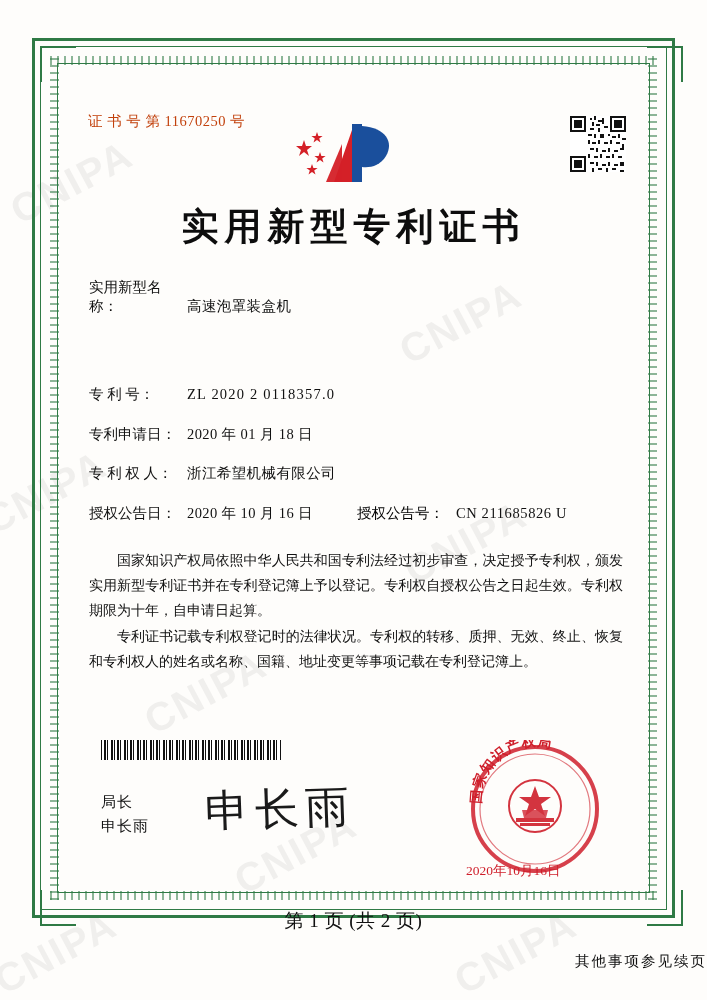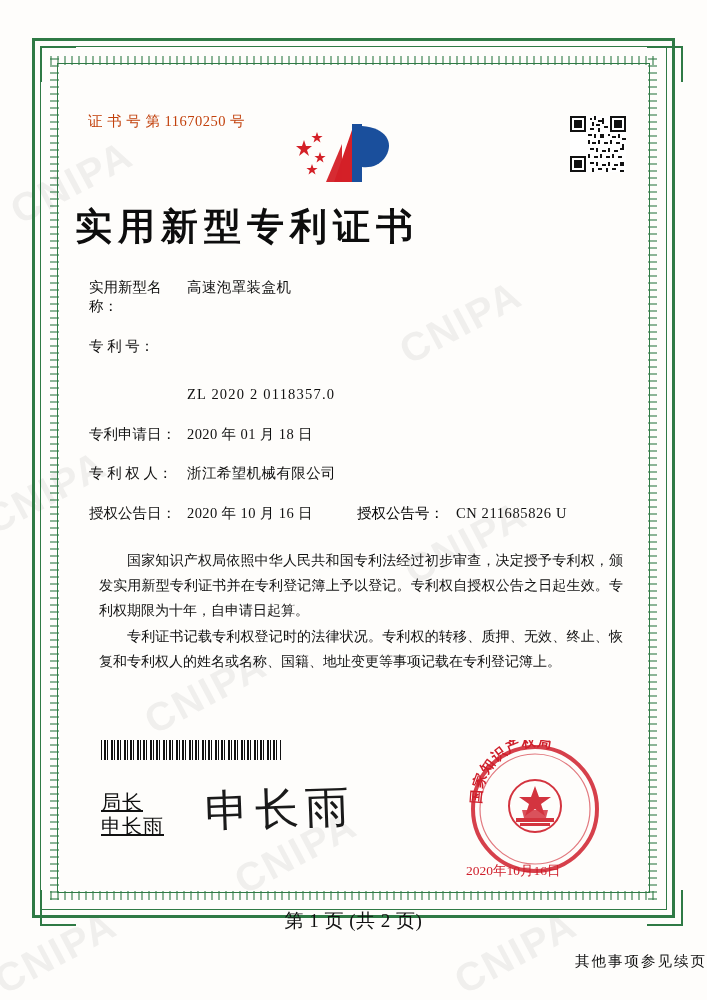--- a/index.html
+++ b/index.html
@@ -123,36 +123,37 @@
   
   .qr {
     position: absolute;
     right: 6px; top: 36px;
     width: 56px; height: 56px;
   }
 
   .title {
     position: absolute;
     left: 0; right: 0; top: 122px;
+    text-align: center;
     font-size: 37px;
     font-weight: 700;
     letter-spacing: 6px;
     font-family: "Liberation Serif", "DejaVu Serif", serif;
     color: #0d0d0d;
   }
 
   
   .fields {
     position: absolute;
     left: 14px; top: 198px;
     width: 540px;
   }
   .frow {
     display: flex;
-    align-items: flex-start;
+    align-items: flex-end;
     margin-bottom: 21px;
     font-size: 14.5px;
     line-height: 1.3;
   }
   .flabel {
     width: 98px;
     flex: none;
     letter-spacing: 0px;
     color: #111;
   }
@@ -178,43 +179,42 @@
   .paras {
     position: absolute;
     left: 14px; top: 468px;
     width: 534px;
     font-size: 14px;
     line-height: 25px;
     text-align: justify;
     color: #111;
   }
   .paras p {
-    margin: 0 0 1px 10px;
+    margin: 0 0 1px 0;
     text-indent: 2em;
   }
 
   
   .barcode {
     position: absolute;
     left: 26px; top: 660px;
     width: 180px; height: 20px;
     background: repeating-linear-gradient(90deg,
       #111 0px, #111 1px, #fff 1px, #fff 3px,
       #111 3px, #111 5px, #fff 5px, #fff 6px,
       #111 6px, #111 7px, #fff 7px, #fff 10px,
       #111 10px, #111 12px, #fff 12px, #fff 13px);
   }
 
   .director {
     position: absolute;
     left: 26px; top: 710px;
-    font-size: 20px;
+    font-size: 15px;
     line-height: 24px;
     letter-spacing: 1px;
-    text-decoration: underline;
   }
   .signature {
     position: absolute;
     left: 130px; top: 700px;
     font-size: 44px;
     font-family: "Liberation Serif", "DejaVu Serif", serif;
     color: #1a1a1a;
     letter-spacing: 6px;
     transform: rotate(-2deg);
   }

